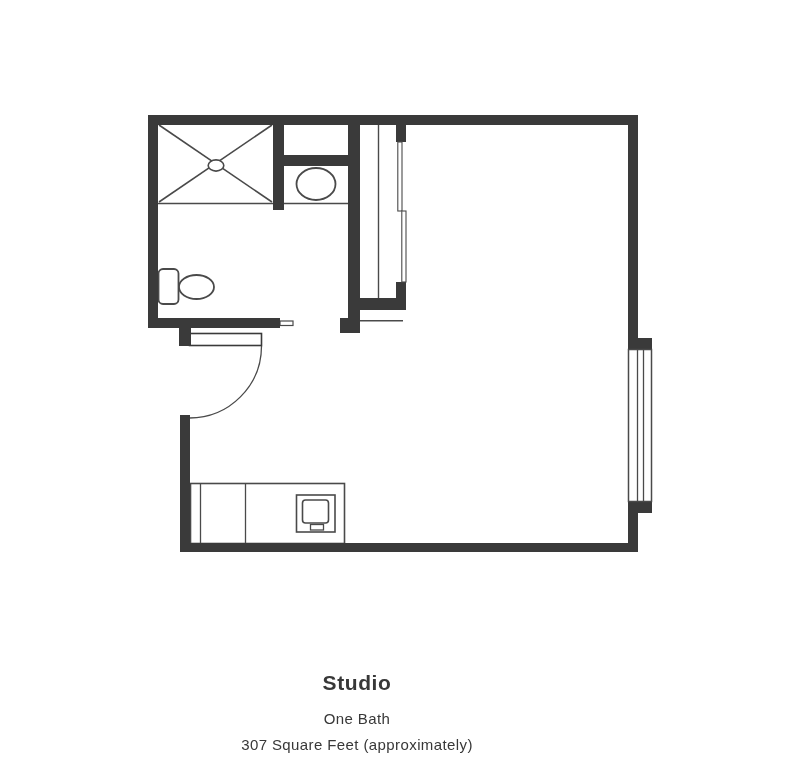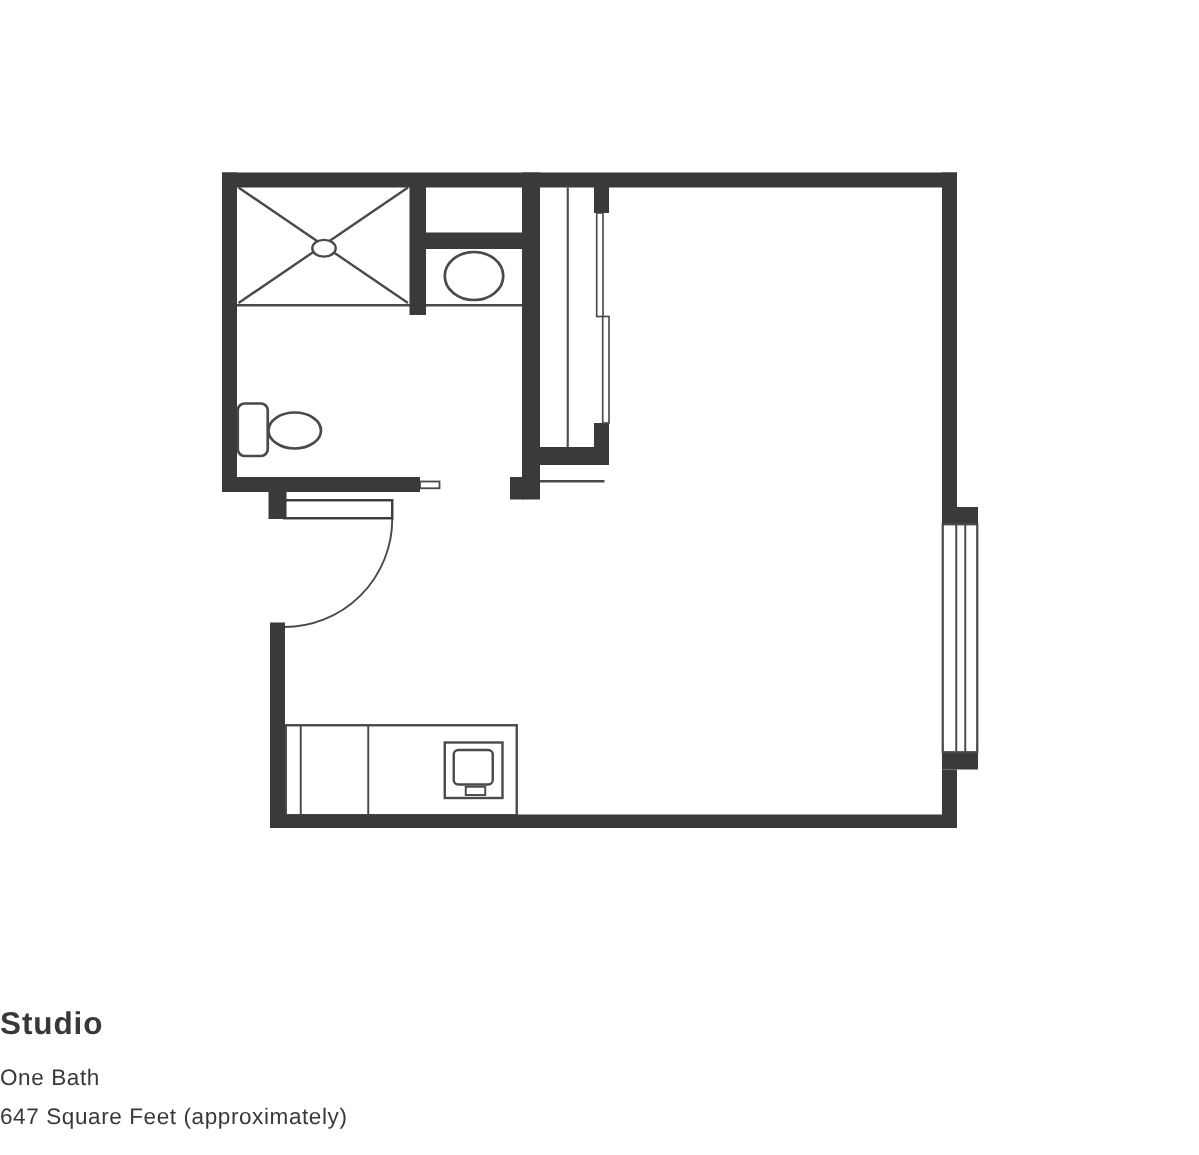--- a/index.html
+++ b/index.html
@@ -18,21 +18,21 @@
   .plan-svg {
     position: absolute;
     left: 0;
     top: 0;
   }
   .caption {
     position: absolute;
     left: 0;
     top: 671px;
     width: 714px;
-    text-align: left;
+    text-align: center;
     color: #383838;
   }
   .caption .title {
     font-size: 21px;
     font-weight: 700;
     letter-spacing: 0.6px;
     line-height: 24px;
   }
   .caption .subtitle {
     margin-top: 11px;
@@ -110,17 +110,17 @@
       <rect x="628.5" y="349.5" width="23" height="152" fill="#ffffff" stroke="#4a4a4a" stroke-width="1.5"></rect>
       <line x1="637.5" y1="350" x2="637.5" y2="501" stroke="#4a4a4a" stroke-width="1.3"></line>
       <line x1="643.5" y1="350" x2="643.5" y2="501" stroke="#4a4a4a" stroke-width="1.3"></line>
     </g>
   </svg>
 
   <div class="caption">
     <div class="title">Studio</div>
     <div class="subtitle">
       <div>One Bath</div>
-      <div>647 Square Feet (approximately)</div>
+      <div>307 Square Feet (approximately)</div>
     </div>
   </div>
 
 </div>
 
 </body></html>

